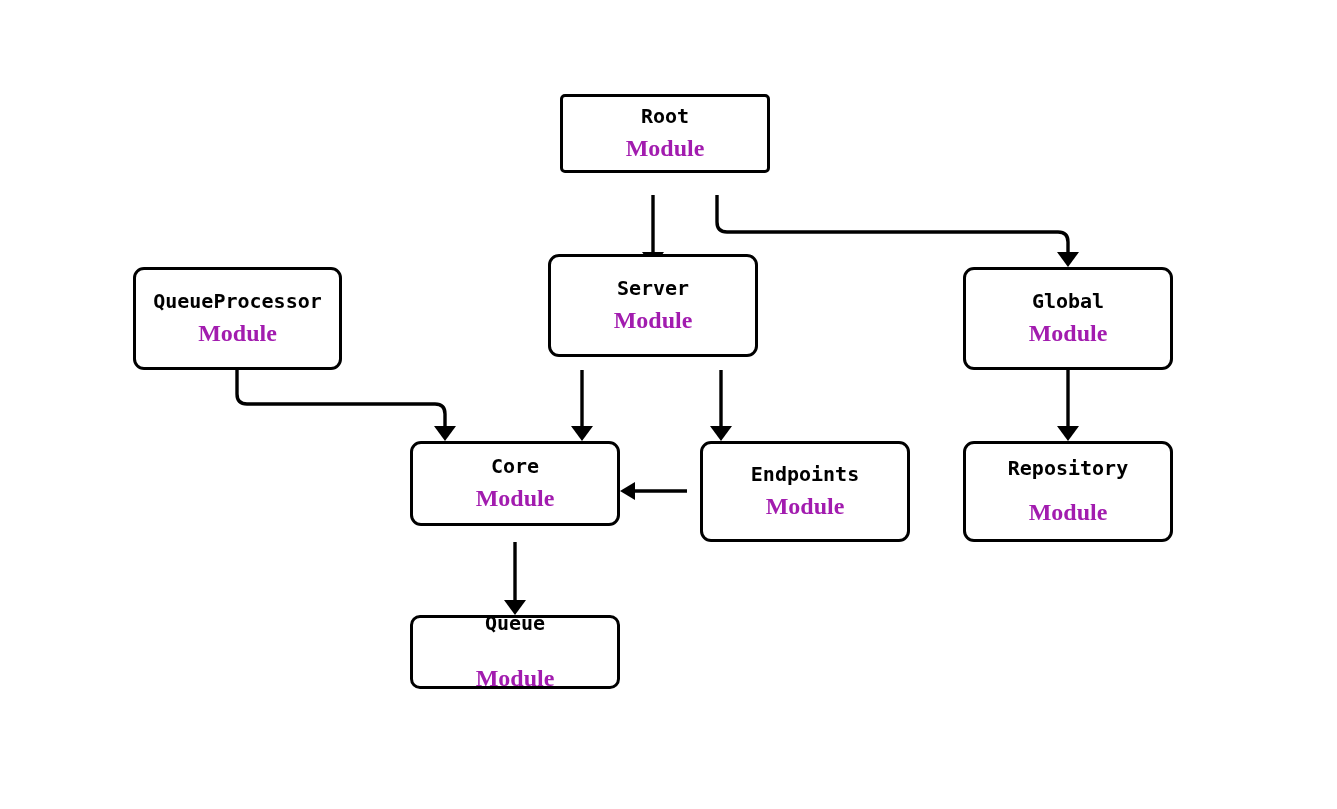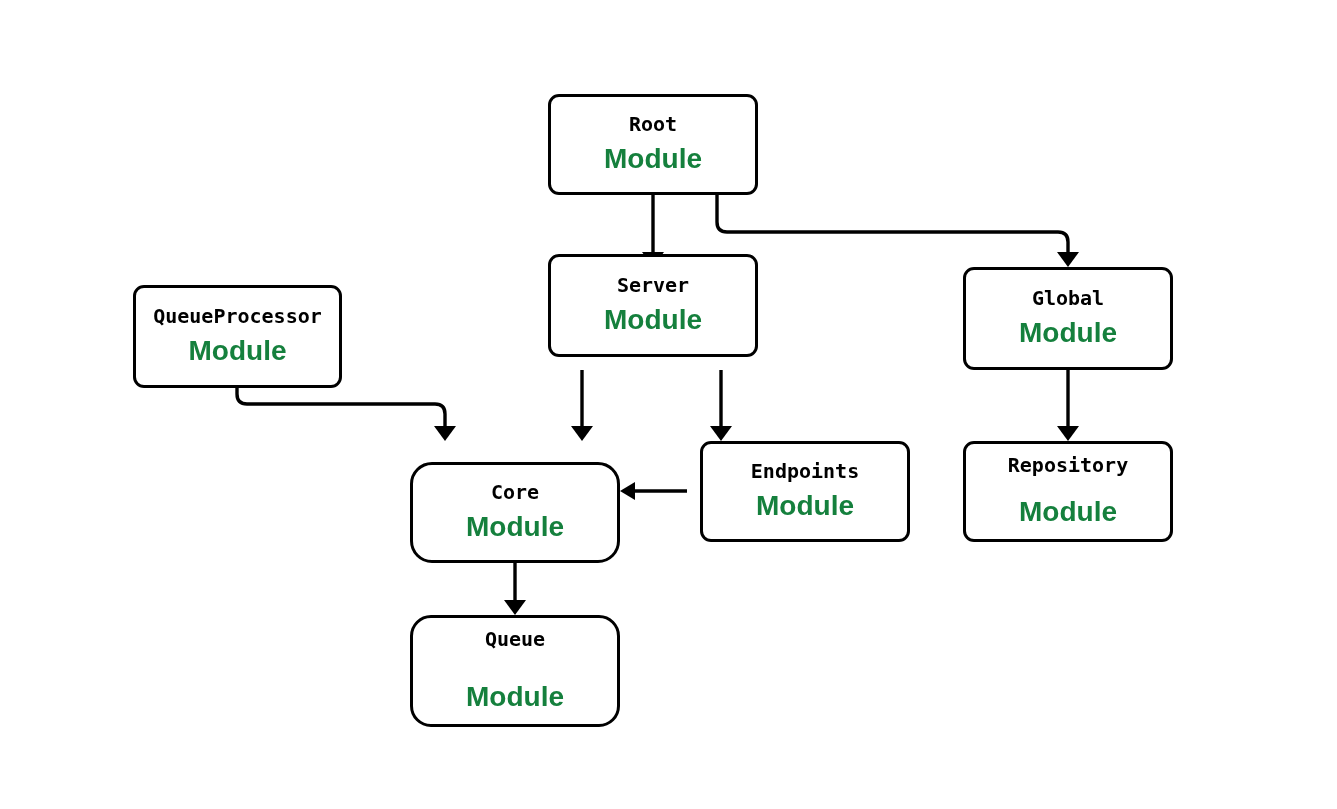--- a/index.html
+++ b/index.html
@@ -45,24 +45,24 @@
   .node-label {
     font-family: "DejaVu Sans Mono", "Liberation Mono", monospace;
     font-size: 20px;
     font-weight: 700;
     color: #000000;
     text-align: center;
     white-space: pre;
     letter-spacing: 0px;
   }
   .node-line2 {
-    font-family: Liberation Sans, sans-serif;
-    font-size: 28px;
+    font-family: Liberation Serif, serif;
+    font-size: 24px;
     font-weight: 700;
-    color: #15803d;
+    color: #a21caf;
     text-align: center;
     white-space: pre;
   }
 </style>
 </head>
 <body>
 
 <div id="diagram-root" style="width: 1337px; height: 809px; background: rgb(255, 255, 255);">
 
   <svg id="edge-layer" viewBox="0 0 1337 809" width="1337" height="809" xmlns="http://www.w3.org/2000/svg">
@@ -86,47 +86,47 @@
         <path d="M 687 491 L 631 491" fill="none" stroke="#000000" stroke-width="3.4"></path>
         <path d="M 620 491 L 635 482 L 635 500 Z" fill="#000000" stroke="none"></path>
         <path d="M 1068 370 L 1068 432" fill="none" stroke="#000000" stroke-width="3.4"></path>
         <path d="M 1068 441 L 1057 426 L 1079 426 Z" fill="#000000" stroke="none"></path>
         <path d="M 515 542 L 515 606" fill="none" stroke="#000000" stroke-width="3.4"></path>
         <path d="M 515 615 L 504 600 L 526 600 Z" fill="#000000" stroke="none"></path>
       </g>
   </svg>
 
   <div id="node-layer">
-      <div class="node" style="left: 548px; top: 94px; width: 210px; height: 101px; border-color: rgb(0, 0, 0); border-width: 3.4px; border-radius: 11px;">
+      <div class="node" style="left: 560px; top: 94px; width: 210px; height: 79px; border-color: rgb(0, 0, 0); border-width: 3.4px; border-radius: 5px;">
         <div class="node-label">Root</div>
         <div class="node-line2">Module</div>
       </div>
-      <div class="node" style="left: 133px; top: 267px; width: 209px; height: 103px; border-color: rgb(0, 0, 0); border-width: 3.4px; border-radius: 11px; margin-top: 18px;">
+      <div class="node" style="left: 133px; top: 267px; width: 209px; height: 103px; border-color: rgb(0, 0, 0); border-width: 3.4px; border-radius: 11px;">
         <div class="node-label">QueueProcessor</div>
         <div class="node-line2">Module</div>
       </div>
       <div class="node" style="left: 548px; top: 254px; width: 210px; height: 103px; border-color: rgb(0, 0, 0); border-width: 3.4px; border-radius: 11px;">
         <div class="node-label">Server</div>
         <div class="node-line2">Module</div>
       </div>
       <div class="node" style="left: 963px; top: 267px; width: 210px; height: 103px; border-color: rgb(0, 0, 0); border-width: 3.4px; border-radius: 11px;">
         <div class="node-label">Global</div>
         <div class="node-line2">Module</div>
       </div>
-      <div class="node" style="left: 410px; top: 462px; width: 210px; height: 101px; border-color: rgb(0, 0, 0); border-width: 3.4px; border-radius: 22px;">
+      <div class="node" style="left: 410px; top: 441px; width: 210px; height: 85px; border-color: rgb(0, 0, 0); border-width: 3.4px; border-radius: 11px;">
         <div class="node-label">Core</div>
         <div class="node-line2">Module</div>
       </div>
       <div class="node" style="left: 687px; top: 441px; width: 210px; height: 101px; border-color: rgb(0, 0, 0); border-width: 3.4px; border-radius: 11px; margin-left: 13px;">
         <div class="node-label">Endpoints</div>
         <div class="node-line2">Module</div>
       </div>
       <div class="node" style="left: 963px; top: 441px; width: 210px; height: 101px; border-color: rgb(0, 0, 0); border-width: 3.4px; border-radius: 11px; gap: 12px;">
         <div class="node-label">Repository</div>
         <div class="node-line2">Module</div>
       </div>
-      <div class="node" style="left: 410px; top: 615px; width: 210px; height: 112px; border-color: rgb(0, 0, 0); border-width: 3.4px; border-radius: 21px; gap: 24px;">
+      <div class="node" style="left: 410px; top: 615px; width: 210px; height: 74px; border-color: rgb(0, 0, 0); border-width: 3.4px; border-radius: 10px; gap: 24px;">
         <div class="node-label">Queue</div>
         <div class="node-line2">Module</div>
       </div>
     </div>
 
 </div>
 
 </body></html>

